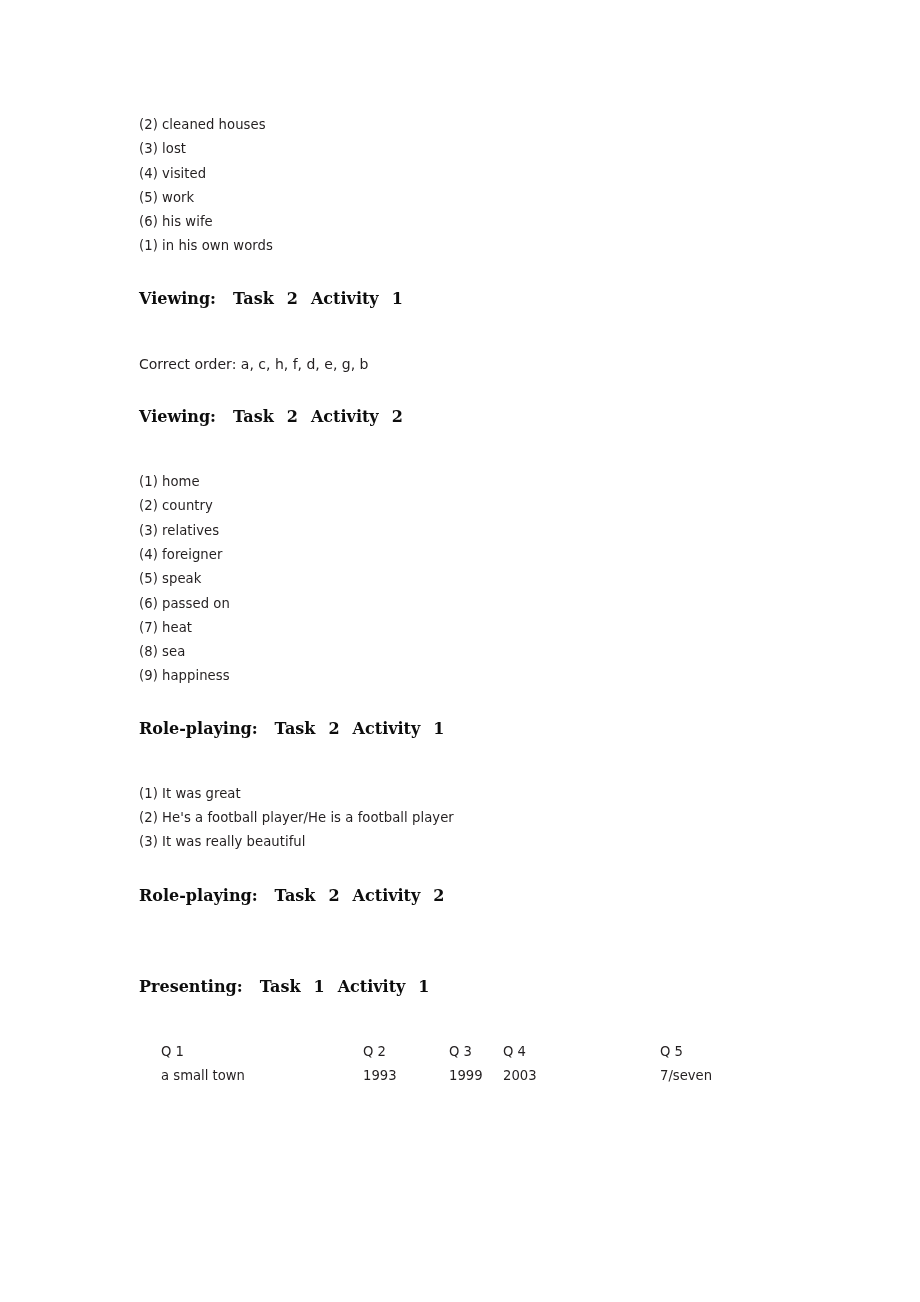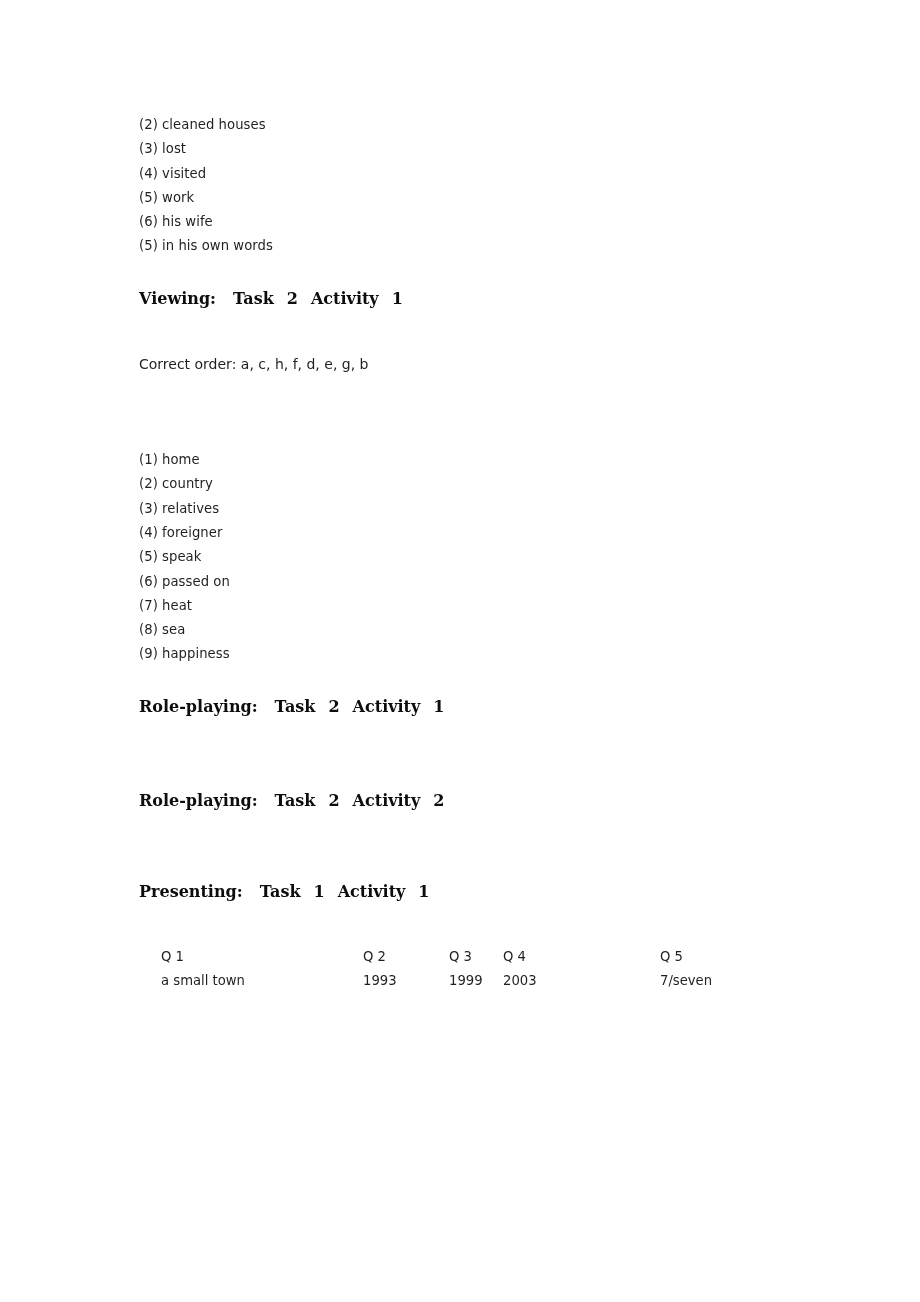--- a/index.html
+++ b/index.html
@@ -107,33 +107,34 @@
 
 <div class="page">
   <div class="content">
 
     <ul class="answer-list">
       <li class="answer-line">(2) cleaned houses</li>
       <li class="answer-line">(3) lost</li>
       <li class="answer-line">(4) visited</li>
       <li class="answer-line">(5) work</li>
       <li class="answer-line">(6) his wife</li>
-      <li class="answer-line">(5) in his own words</li>
+      <li class="answer-line">(1) in his own words</li>
     </ul>
 
     <div class="gap-after-list"></div>
 
     <div class="section-heading"><span>Viewing:</span><span class="hd-sep-wide"></span><span>Task</span><span class="hd-sep"></span><span>2</span><span class="hd-sep"></span><span>Activity</span><span class="hd-sep"></span><span>1</span></div>
 
     <div class="gap-after-heading"></div>
 
     <div class="plain-line">Correct order: a, c, h, f, d, e, g, b</div>
 
     <div class="gap-block"></div>
 
+    <div class="section-heading"><span>Viewing:</span><span class="hd-sep-wide"></span><span>Task</span><span class="hd-sep"></span><span>2</span><span class="hd-sep"></span><span>Activity</span><span class="hd-sep"></span><span>2</span></div>
 
     <div class="gap-after-heading"></div>
 
     <ul class="answer-list">
       <li class="answer-line">(1) home</li>
       <li class="answer-line">(2) country</li>
       <li class="answer-line">(3) relatives</li>
       <li class="answer-line">(4) foreigner</li>
       <li class="answer-line">(5) speak</li>
       <li class="answer-line">(6) passed on</li>
@@ -141,20 +142,25 @@
       <li class="answer-line">(8) sea</li>
       <li class="answer-line">(9) happiness</li>
     </ul>
 
     <div class="gap-after-list"></div>
 
     <div class="section-heading"><span>Role-playing:</span><span class="hd-sep-wide"></span><span>Task</span><span class="hd-sep"></span><span>2</span><span class="hd-sep"></span><span>Activity</span><span class="hd-sep"></span><span>1</span></div>
 
     <div class="gap-after-heading"></div>
 
+    <ul class="answer-list">
+      <li class="answer-line">(1) It was great</li>
+      <li class="answer-line">(2) He's a football player/He is a football player</li>
+      <li class="answer-line">(3) It was really beautiful</li>
+    </ul>
 
     <div class="gap-block"></div>
 
     <div class="section-heading"><span>Role-playing:</span><span class="hd-sep-wide"></span><span>Task</span><span class="hd-sep"></span><span>2</span><span class="hd-sep"></span><span>Activity</span><span class="hd-sep"></span><span>2</span></div>
 
     <div class="gap-after-heading-sm"></div>
 
 
     <div class="gap-block"></div>
 

